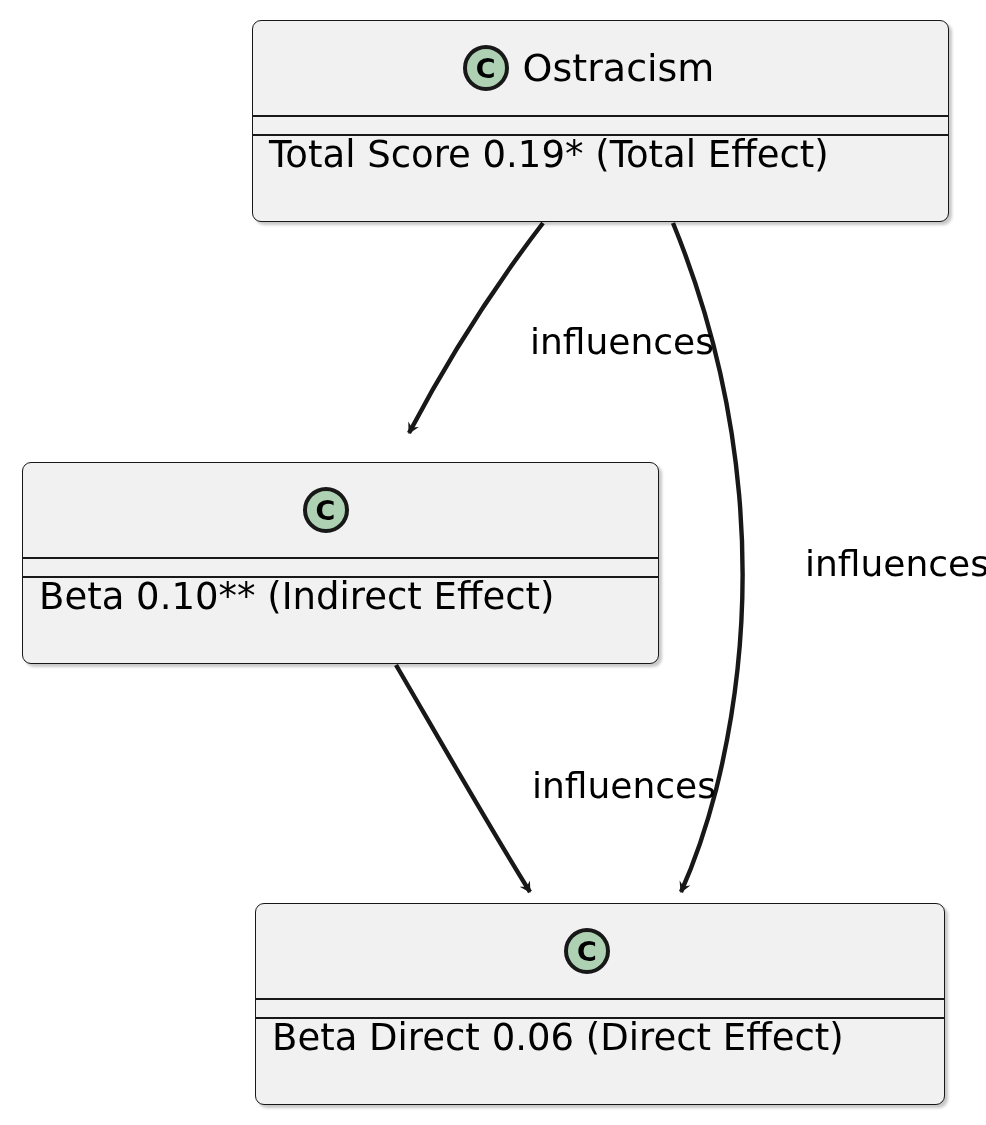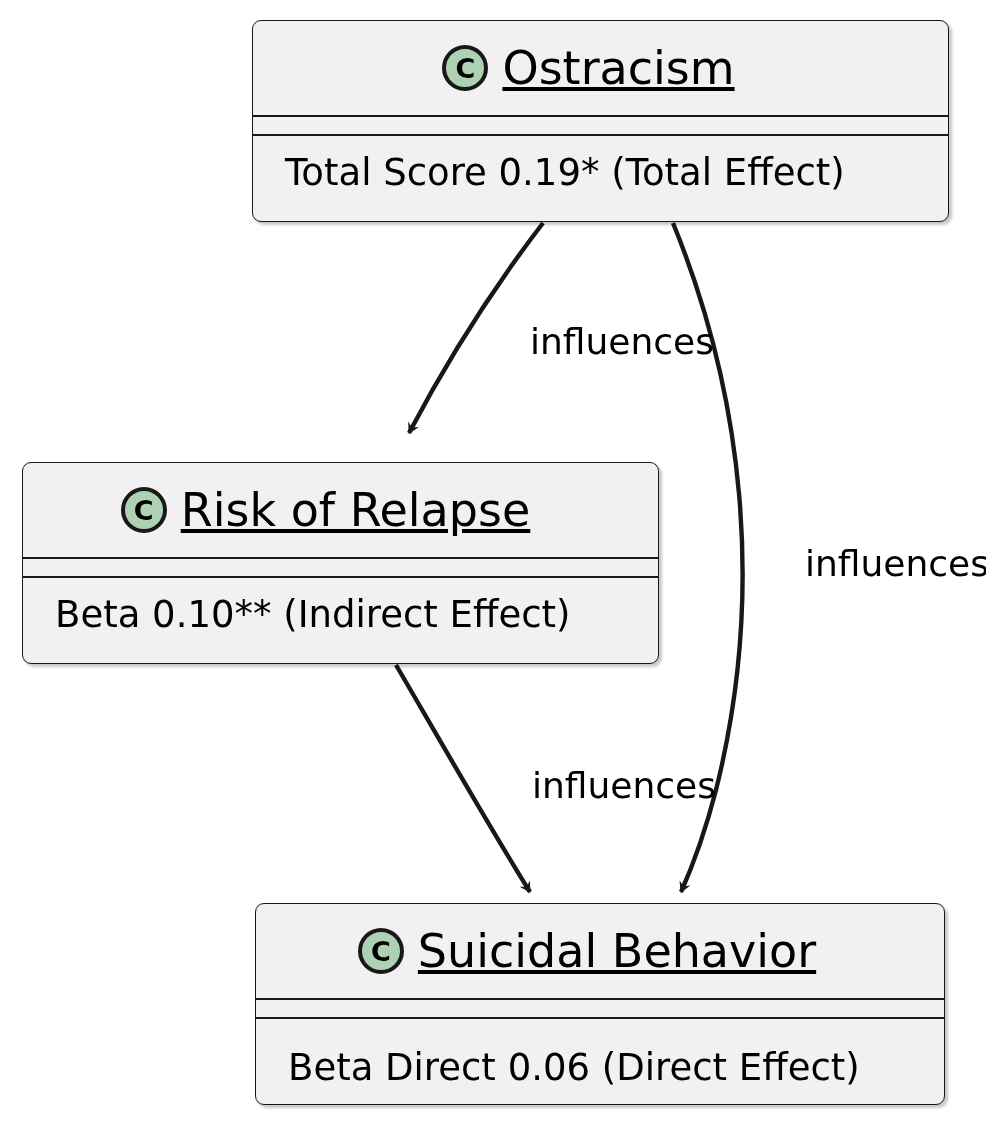--- a/index.html
+++ b/index.html
@@ -65,62 +65,61 @@
     align-items: center;
     justify-content: center;
     font-weight: bold;
     font-size: 27px;
     line-height: 1;
     color: #000000;
     flex: 0 0 auto;
   }
 
   .node-title {
-    font-size: 46px;
+    font-size: 38px;
     line-height: 1;
     color: #000000;
     white-space: nowrap;
-    text-decoration: underline;
   }
 
   .divider {
     height: 0;
     border-top: 2.6px solid #181818;
   }
 
   .empty-compartment {
     height: 17px;
   }
 
   .attr-row {
     display: flex;
-    align-items: center;
+    align-items: flex-start;
     box-sizing: border-box;
-    padding-left: 32px;
+    padding-left: 16px;
   }
 
   .attr-text {
     font-size: 37px;
     line-height: 1;
     color: #000000;
     white-space: nowrap;
   }
 
   
   #node-ostracism      { left: 252px; top: 20px;  width: 697px; height: 202px; }
   #node-ostracism .node-header { height: 94px; padding-right: 24px; }
   #node-ostracism .attr-row    { height: 72px; }
 
   #node-risk           { left: 22px;  top: 462px; width: 637px; height: 202px; }
   #node-risk .node-header { height: 94px; padding-right: 30px; }
   #node-risk .attr-row    { height: 72px; }
 
   #node-suicidal       { left: 255px; top: 903px; width: 690px; height: 202px; }
   #node-suicidal .node-header { height: 94px; padding-right: 26px; }
-  #node-suicidal .attr-row    { height: 72px; margin-top: 12px; }
+  #node-suicidal .attr-row    { height: 72px; }
 
   
   .edge-label {
     position: absolute;
     z-index: 3;
     font-size: 36px;
     line-height: 1;
     color: #000000;
     white-space: nowrap;
     background: transparent;
@@ -164,34 +163,32 @@
     <div class="empty-compartment"></div>
     <div class="divider"></div>
     <div class="attr-row">
       <span class="attr-text">Total Score 0.19* (Total Effect)</span>
     </div>
   </div>
 
   <div class="class-node" id="node-risk">
     <div class="node-header">
       <span class="class-icon">C</span>
-      <span class="node-title">Risk of Relapse</span>
     </div>
     <div class="divider"></div>
     <div class="empty-compartment"></div>
     <div class="divider"></div>
     <div class="attr-row">
       <span class="attr-text">Beta 0.10** (Indirect Effect)</span>
     </div>
   </div>
 
   <div class="class-node" id="node-suicidal">
     <div class="node-header">
       <span class="class-icon">C</span>
-      <span class="node-title">Suicidal Behavior</span>
     </div>
     <div class="divider"></div>
     <div class="empty-compartment"></div>
     <div class="divider"></div>
     <div class="attr-row">
       <span class="attr-text">Beta Direct 0.06 (Direct Effect)</span>
     </div>
   </div>
 
 </div>

